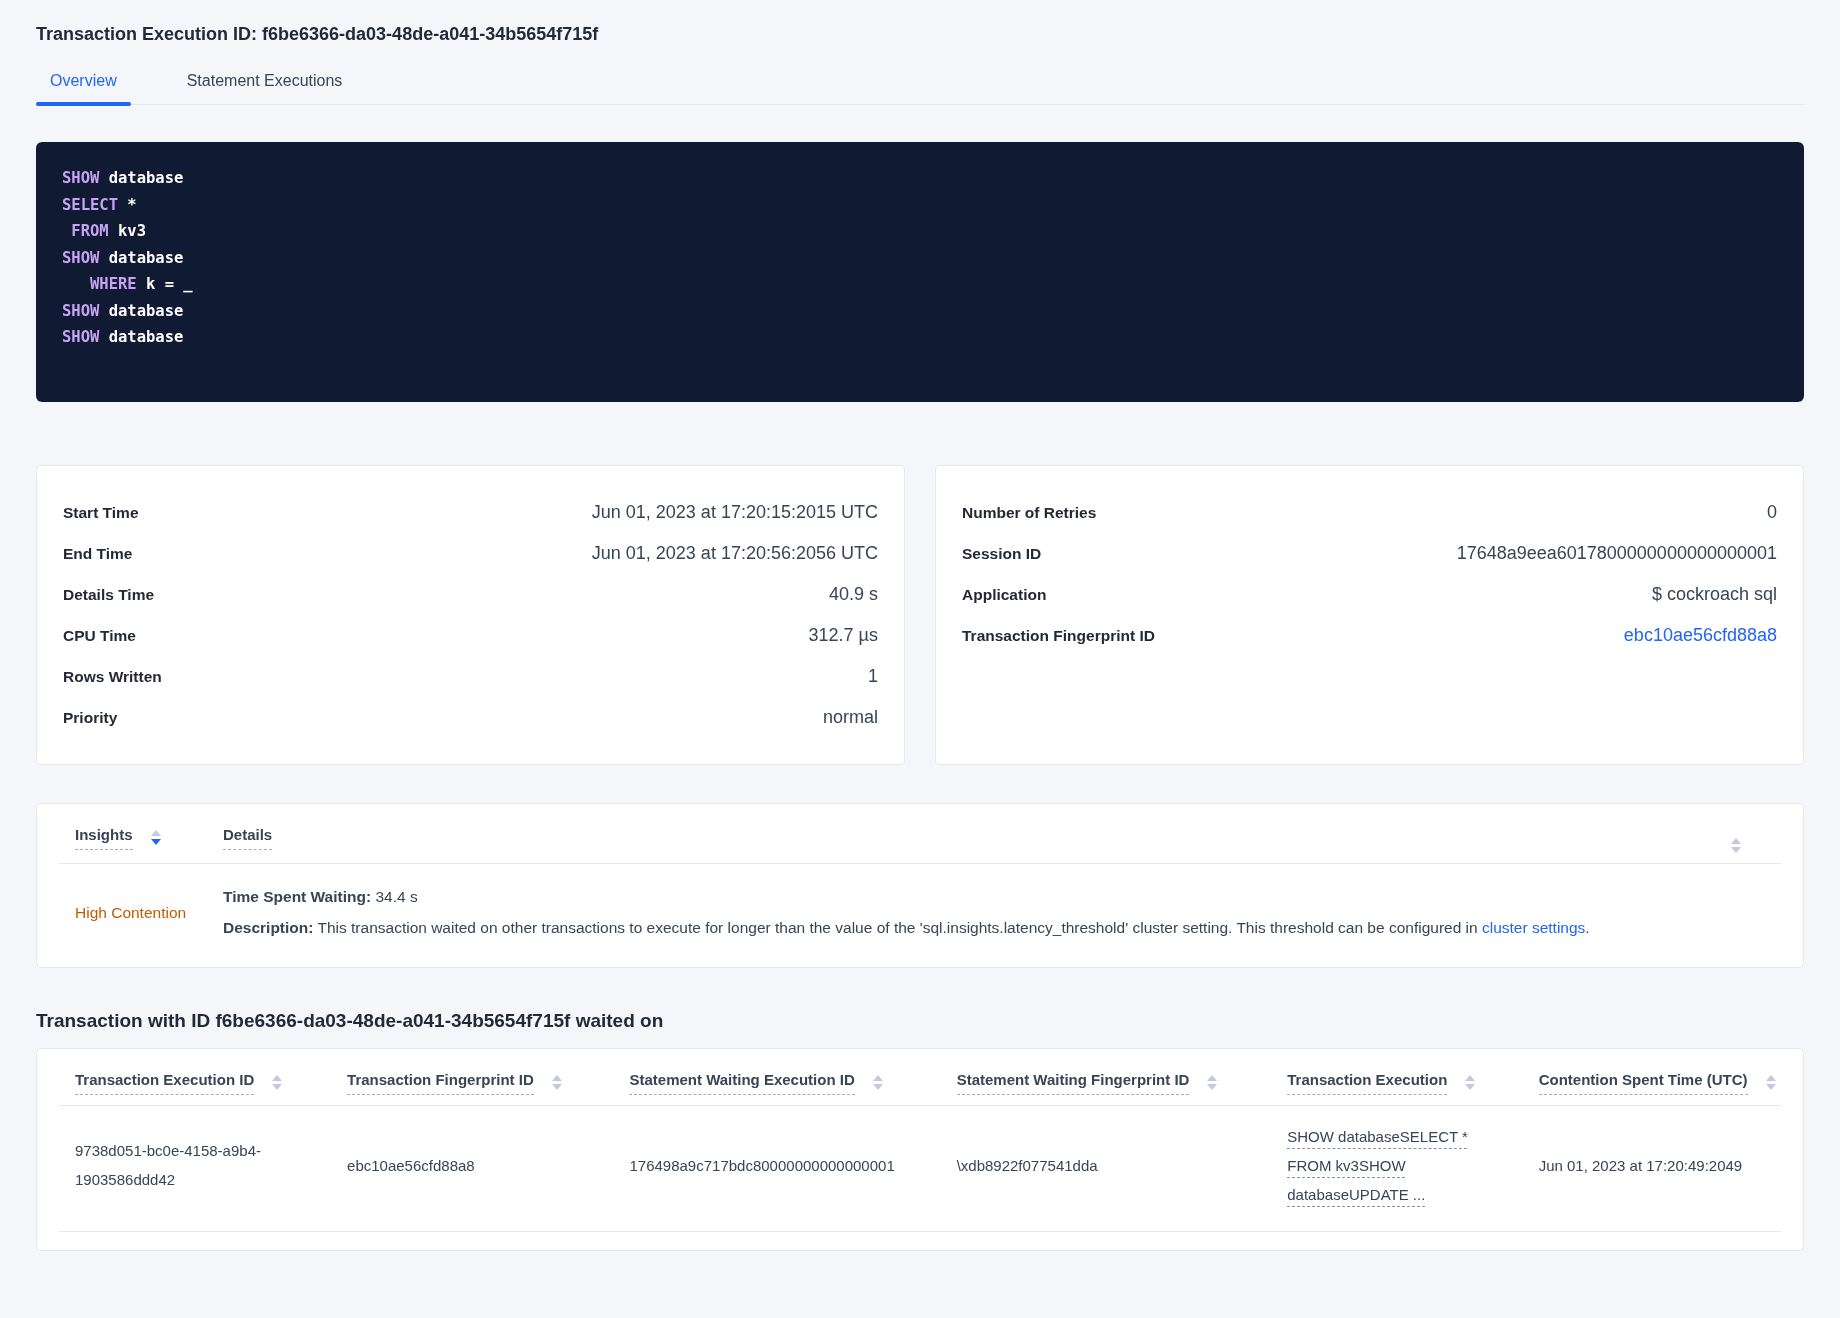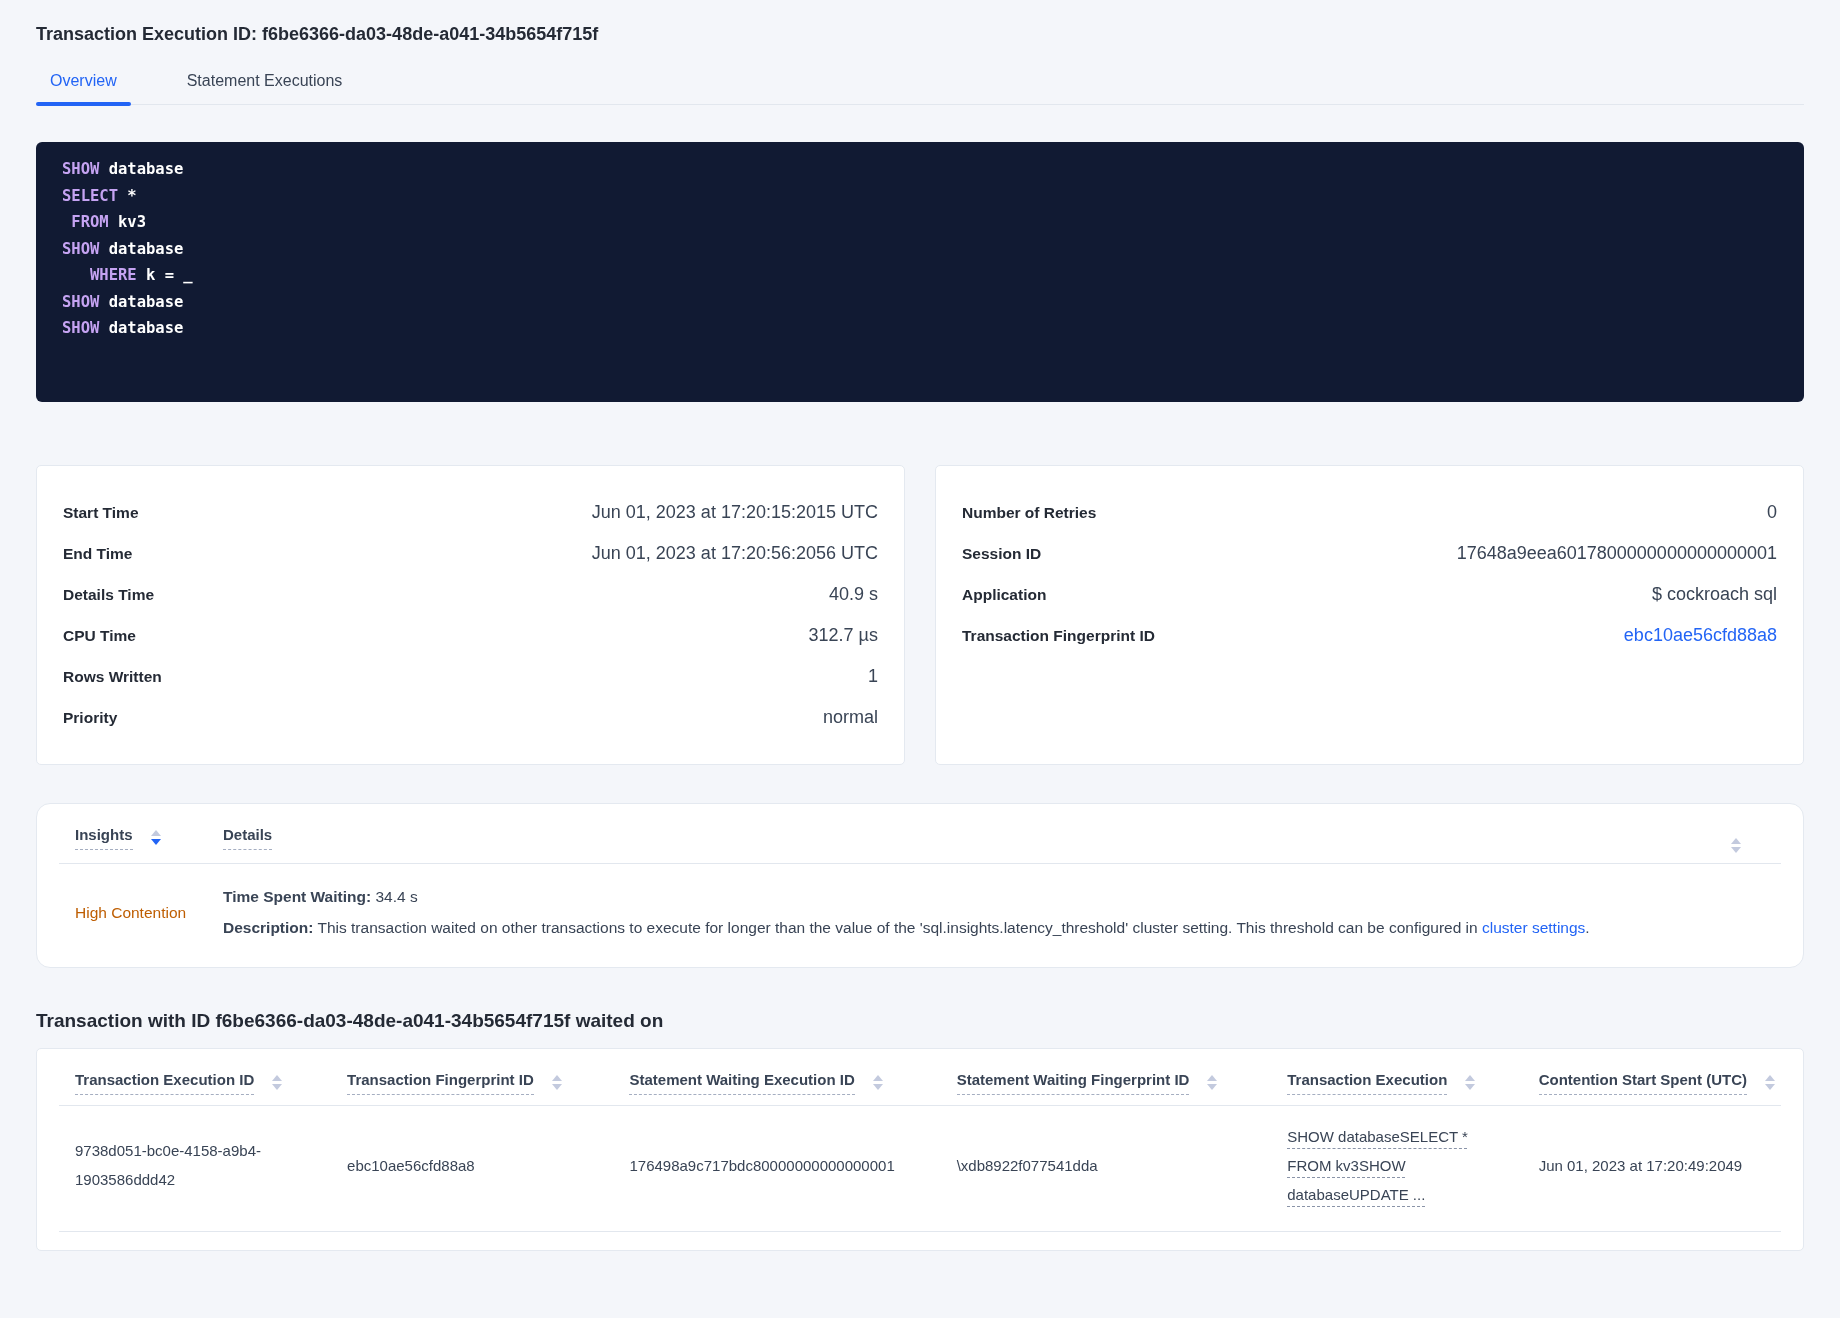--- a/index.html
+++ b/index.html
@@ -18,38 +18,38 @@
   
   .tabs { display:flex; margin-top:27px; border-bottom:1px solid #e2e7ee; }
   .tab { font-size:16px; color:#394455; padding:0 14px 14px 14px; position:relative; cursor:pointer; }
   .tab + .tab { margin-left:42px; }
   .tab.active { color:#2264f5; }
   .tab.active::after { content:""; position:absolute; left:0; right:0; bottom:-2px; height:4px; background:#2264f5; border-radius:2px; }
 
   
   .sql-box {
     margin-top:37px; background:#111a33; border-radius:6px;
-    padding:14px 26px 25px 26px; min-height:260px;
+    padding:23px 26px 25px 26px; min-height:260px;
     font-family:"DejaVu Sans Mono", monospace; font-size:15.5px; font-weight:600;
     line-height:26.5px; color:#ffffff;
   }
   .sql-line { white-space:pre; }
   .sql-kw { color:#c5a3f2; }
 
   
   .cards-row { display:flex; gap:30px; margin-top:63px; }
   .card { background:#ffffff; border:1px solid #e4e9f0; border-radius:5px; }
   .summary-card { flex:1; padding:26px 26px; }
   .sum-row { display:flex; justify-content:space-between; align-items:center; height:41px; }
   .sum-label { font-size:15.5px; font-weight:700; color:#242a35; }
   .sum-value { font-size:18px; color:#394455; }
   .sum-value.link { color:#2264f5; cursor:pointer; }
 
   
-  .insights-card { margin-top:38px; padding:22px 22px 0 22px;border-radius:14px; }
+  .insights-card { margin-top:38px; padding:22px 22px 0 22px; }
   .ins-header { display:flex; align-items:flex-start; padding:0 0 10px 0; border-bottom:1px solid #e2e7ee; }
   .th-label { font-size:15px; font-weight:700; color:#394455; padding-bottom:6px; border-bottom:1px dashed #a5aec1; cursor:pointer; }
   .ins-col-insights { width:164px; padding-left:16px; display:flex; align-items:flex-start; }
   .ins-col-insights .sort-icon { margin-left:18px; margin-top:4px; }
   .ins-col-details { flex:1; }
   .ins-col-sort { padding-right:40px; padding-top:4px; }
   .ins-row { display:flex; padding:22px 0 28px 0; }
   .insight-badge { width:164px; padding-left:16px; align-self:center; font-size:15.5px; font-weight:500; color:#be5d00; }
   .ins-details { flex:1; font-size:15.5px; color:#394455; line-height:22px; }
   .ins-details .line + .line { margin-top:9px; }
@@ -216,21 +216,21 @@
           </span>
         </div>
         <div class="wt-hcell">
           <span class="th-label">Transaction Execution</span>
           <span class="sort-icon">
             <span class="tri up"></span>
             <span class="tri down"></span>
           </span>
         </div>
         <div class="wt-hcell">
-          <span class="th-label">Contention Start Spent (UTC)</span>
+          <span class="th-label">Contention Spent Time (UTC)</span>
           <span class="sort-icon">
             <span class="tri up"></span>
             <span class="tri down"></span>
           </span>
         </div>
       </div>
     <div class="wt-grid wt-row">
       <div class="wt-cell wt-cell-txid">9738d051-bc0e-4158-a9b4-1903586ddd42</div>
       <div class="wt-cell">ebc10ae56cfd88a8</div>
       <div class="wt-cell">176498a9c717bdc80000000000000001</div>

